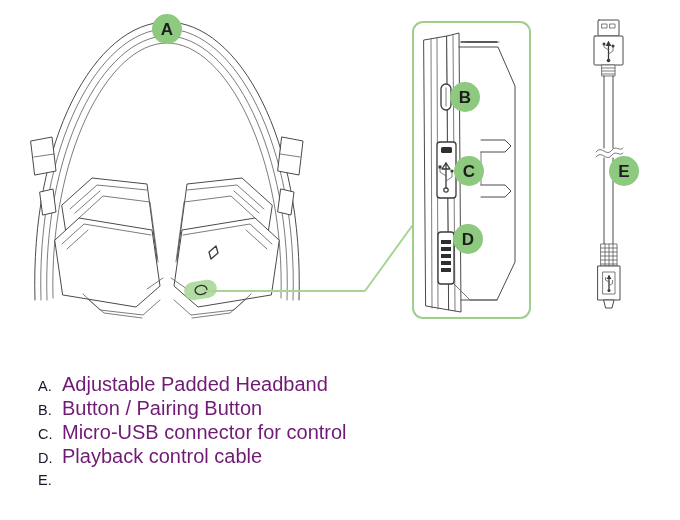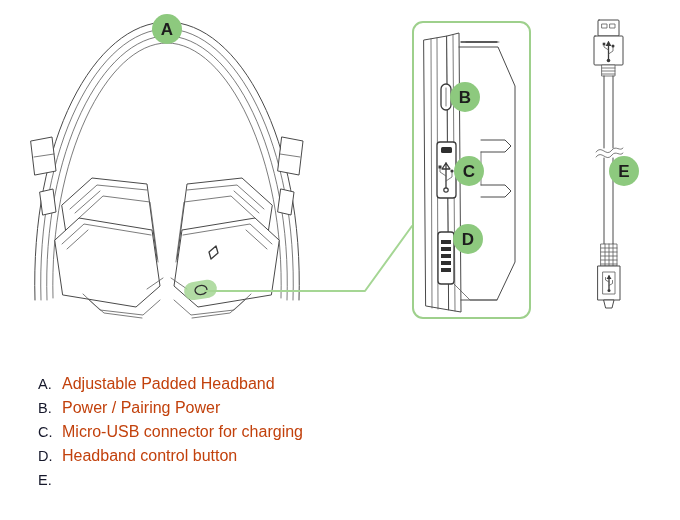--- a/index.html
+++ b/index.html
@@ -92,22 +92,22 @@
     line-height: 24px;
     white-space: nowrap;
   }
   .legend-key {
     width: 24px;
     flex: 0 0 24px;
     font-size: 14.5px;
     color: #16182b;
   }
   .legend-label {
-    font-size: 16px;
-    color: #c2410c;
+    font-size: 20px;
+    color: #701a75;
   }
 </style>
 </head>
 <body>
 
 <div id="diagram-root">
 
   <svg class="figure" viewBox="0 0 680 520" xmlns="http://www.w3.org/2000/svg">
 
     <g>
@@ -298,28 +298,28 @@
 
   </svg>
 
   <div id="legend">
     <div class="legend-row">
       <span class="legend-key">A.</span>
       <span class="legend-label">Adjustable Padded Headband</span>
     </div>
     <div class="legend-row">
       <span class="legend-key">B.</span>
-      <span class="legend-label">Power / Pairing Power</span>
+      <span class="legend-label">Button / Pairing Button</span>
     </div>
     <div class="legend-row">
       <span class="legend-key">C.</span>
-      <span class="legend-label">Micro-USB connector for charging</span>
+      <span class="legend-label">Micro-USB connector for control</span>
     </div>
     <div class="legend-row">
       <span class="legend-key">D.</span>
-      <span class="legend-label">Headband control button</span>
+      <span class="legend-label">Playback control cable</span>
     </div>
     <div class="legend-row">
       <span class="legend-key">E.</span>
     </div>
   </div>
 
 </div>
 
 </body></html>

